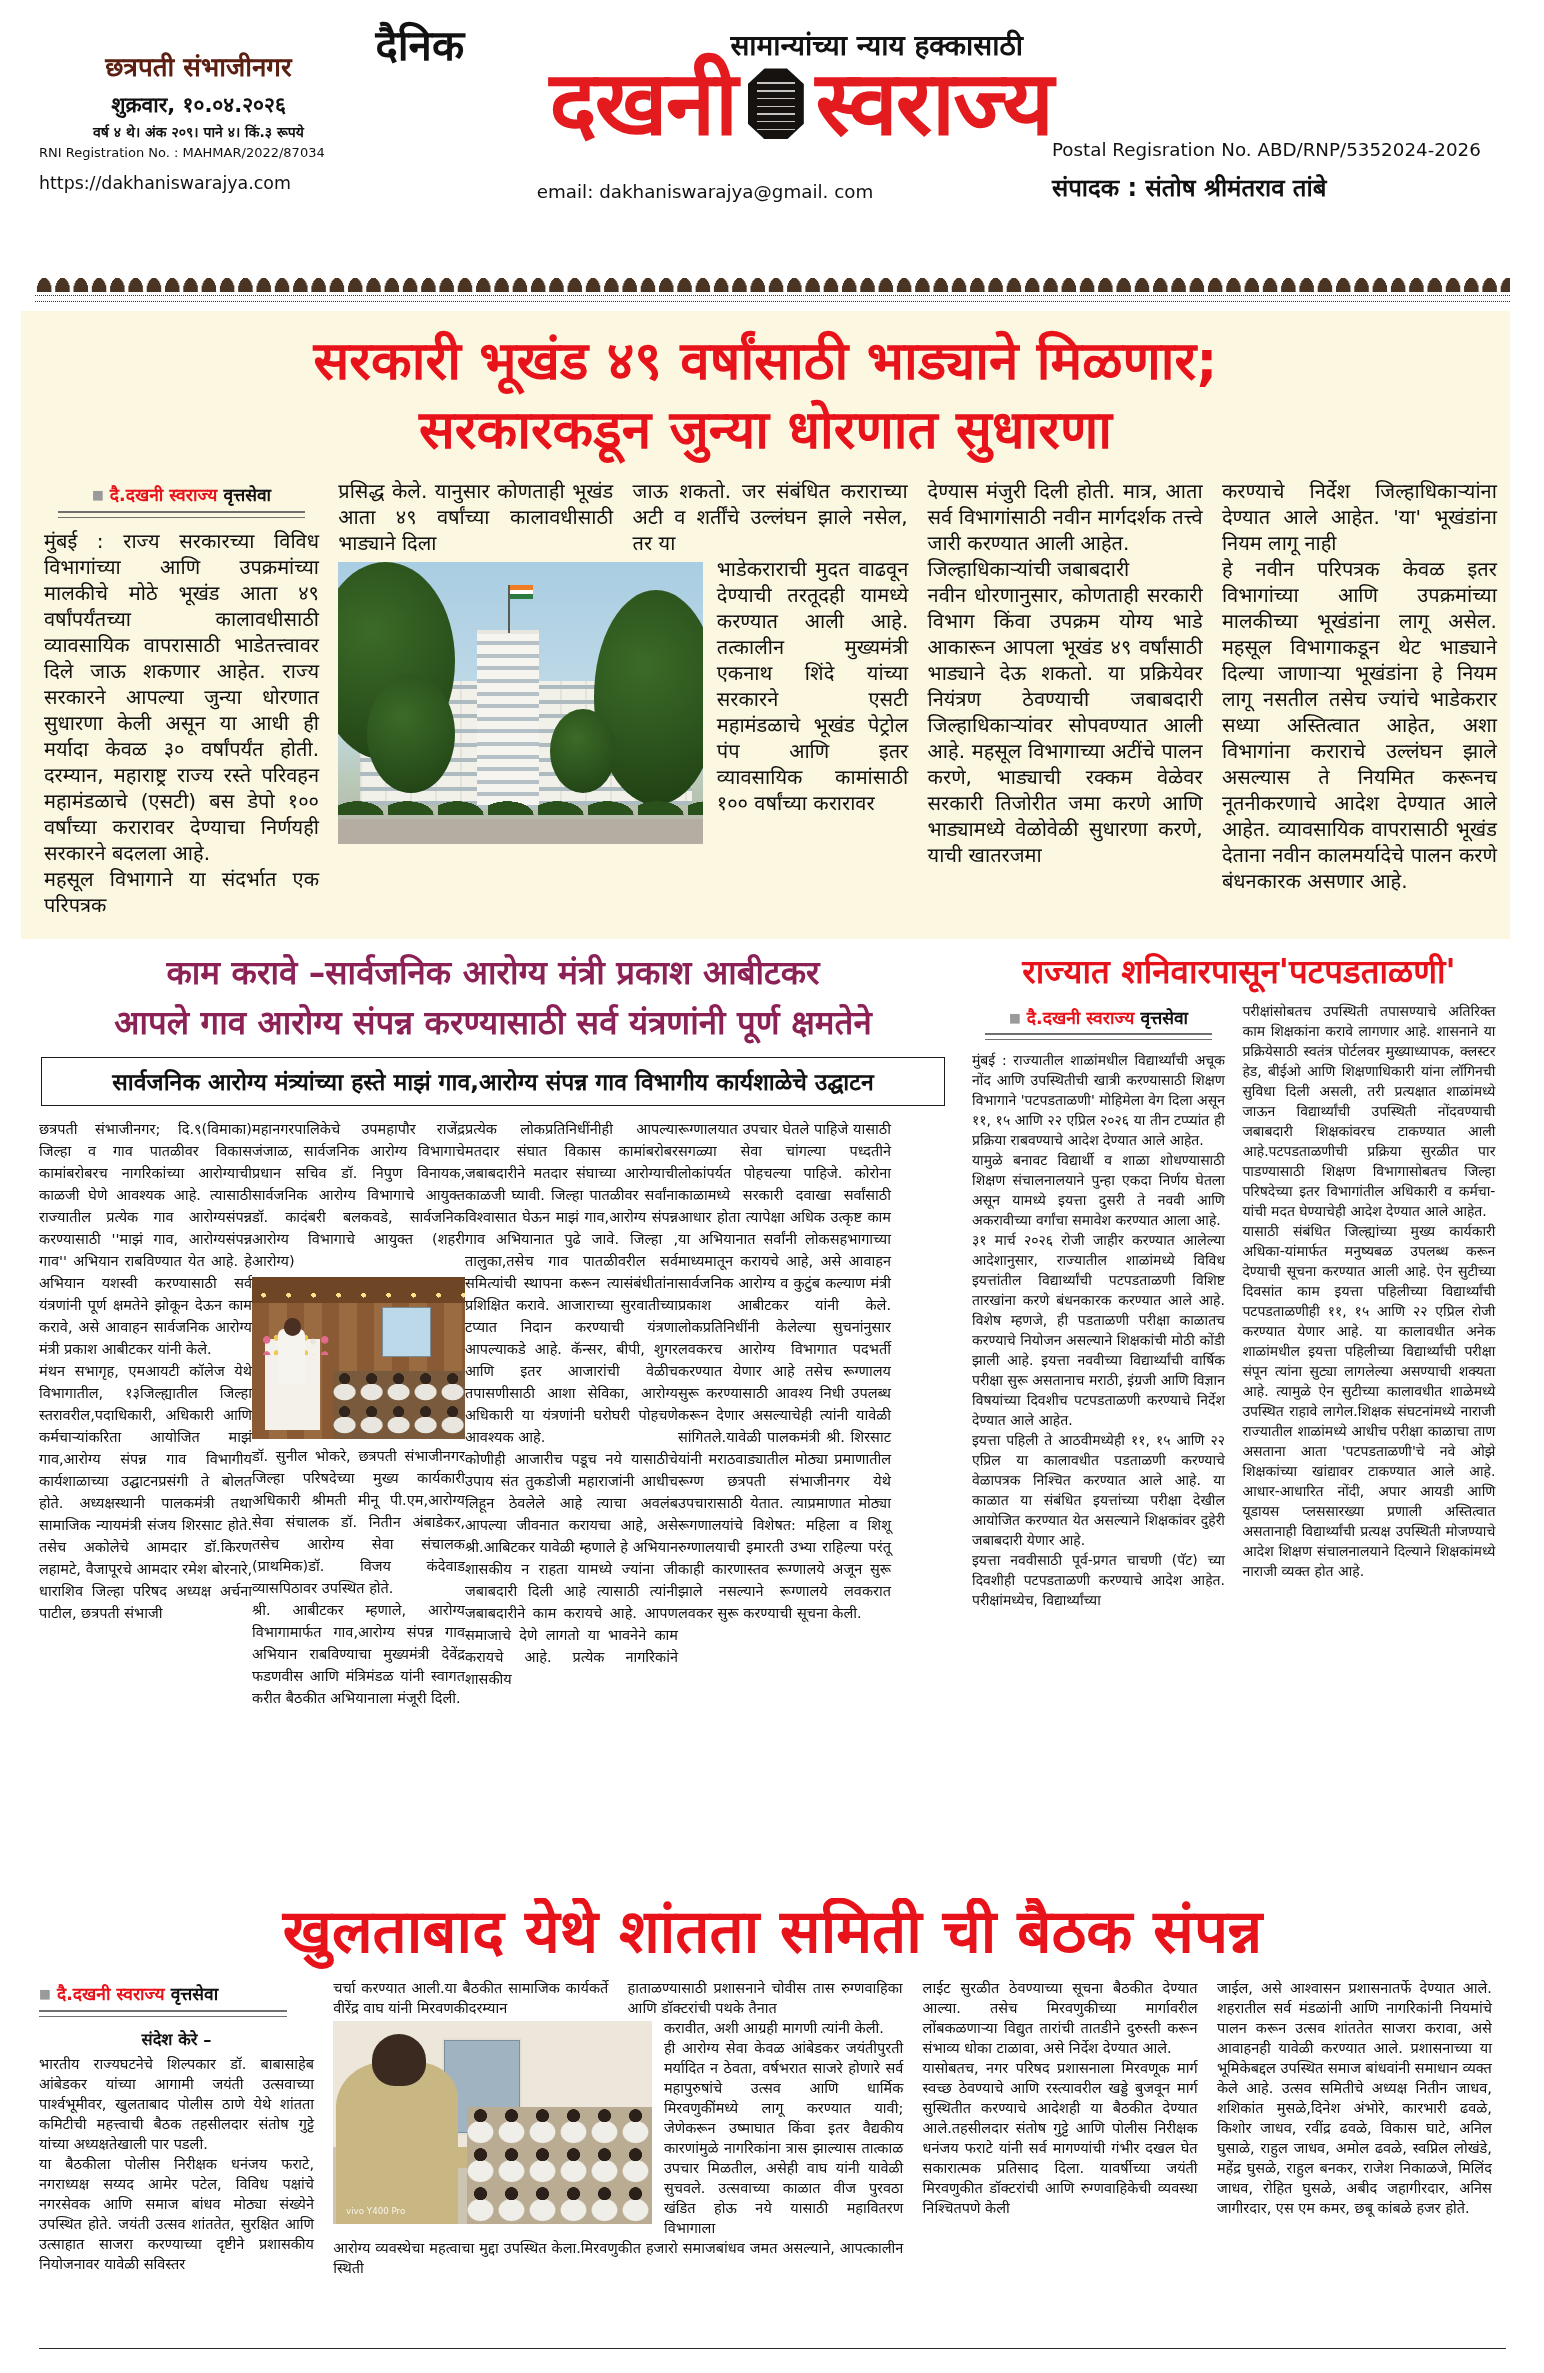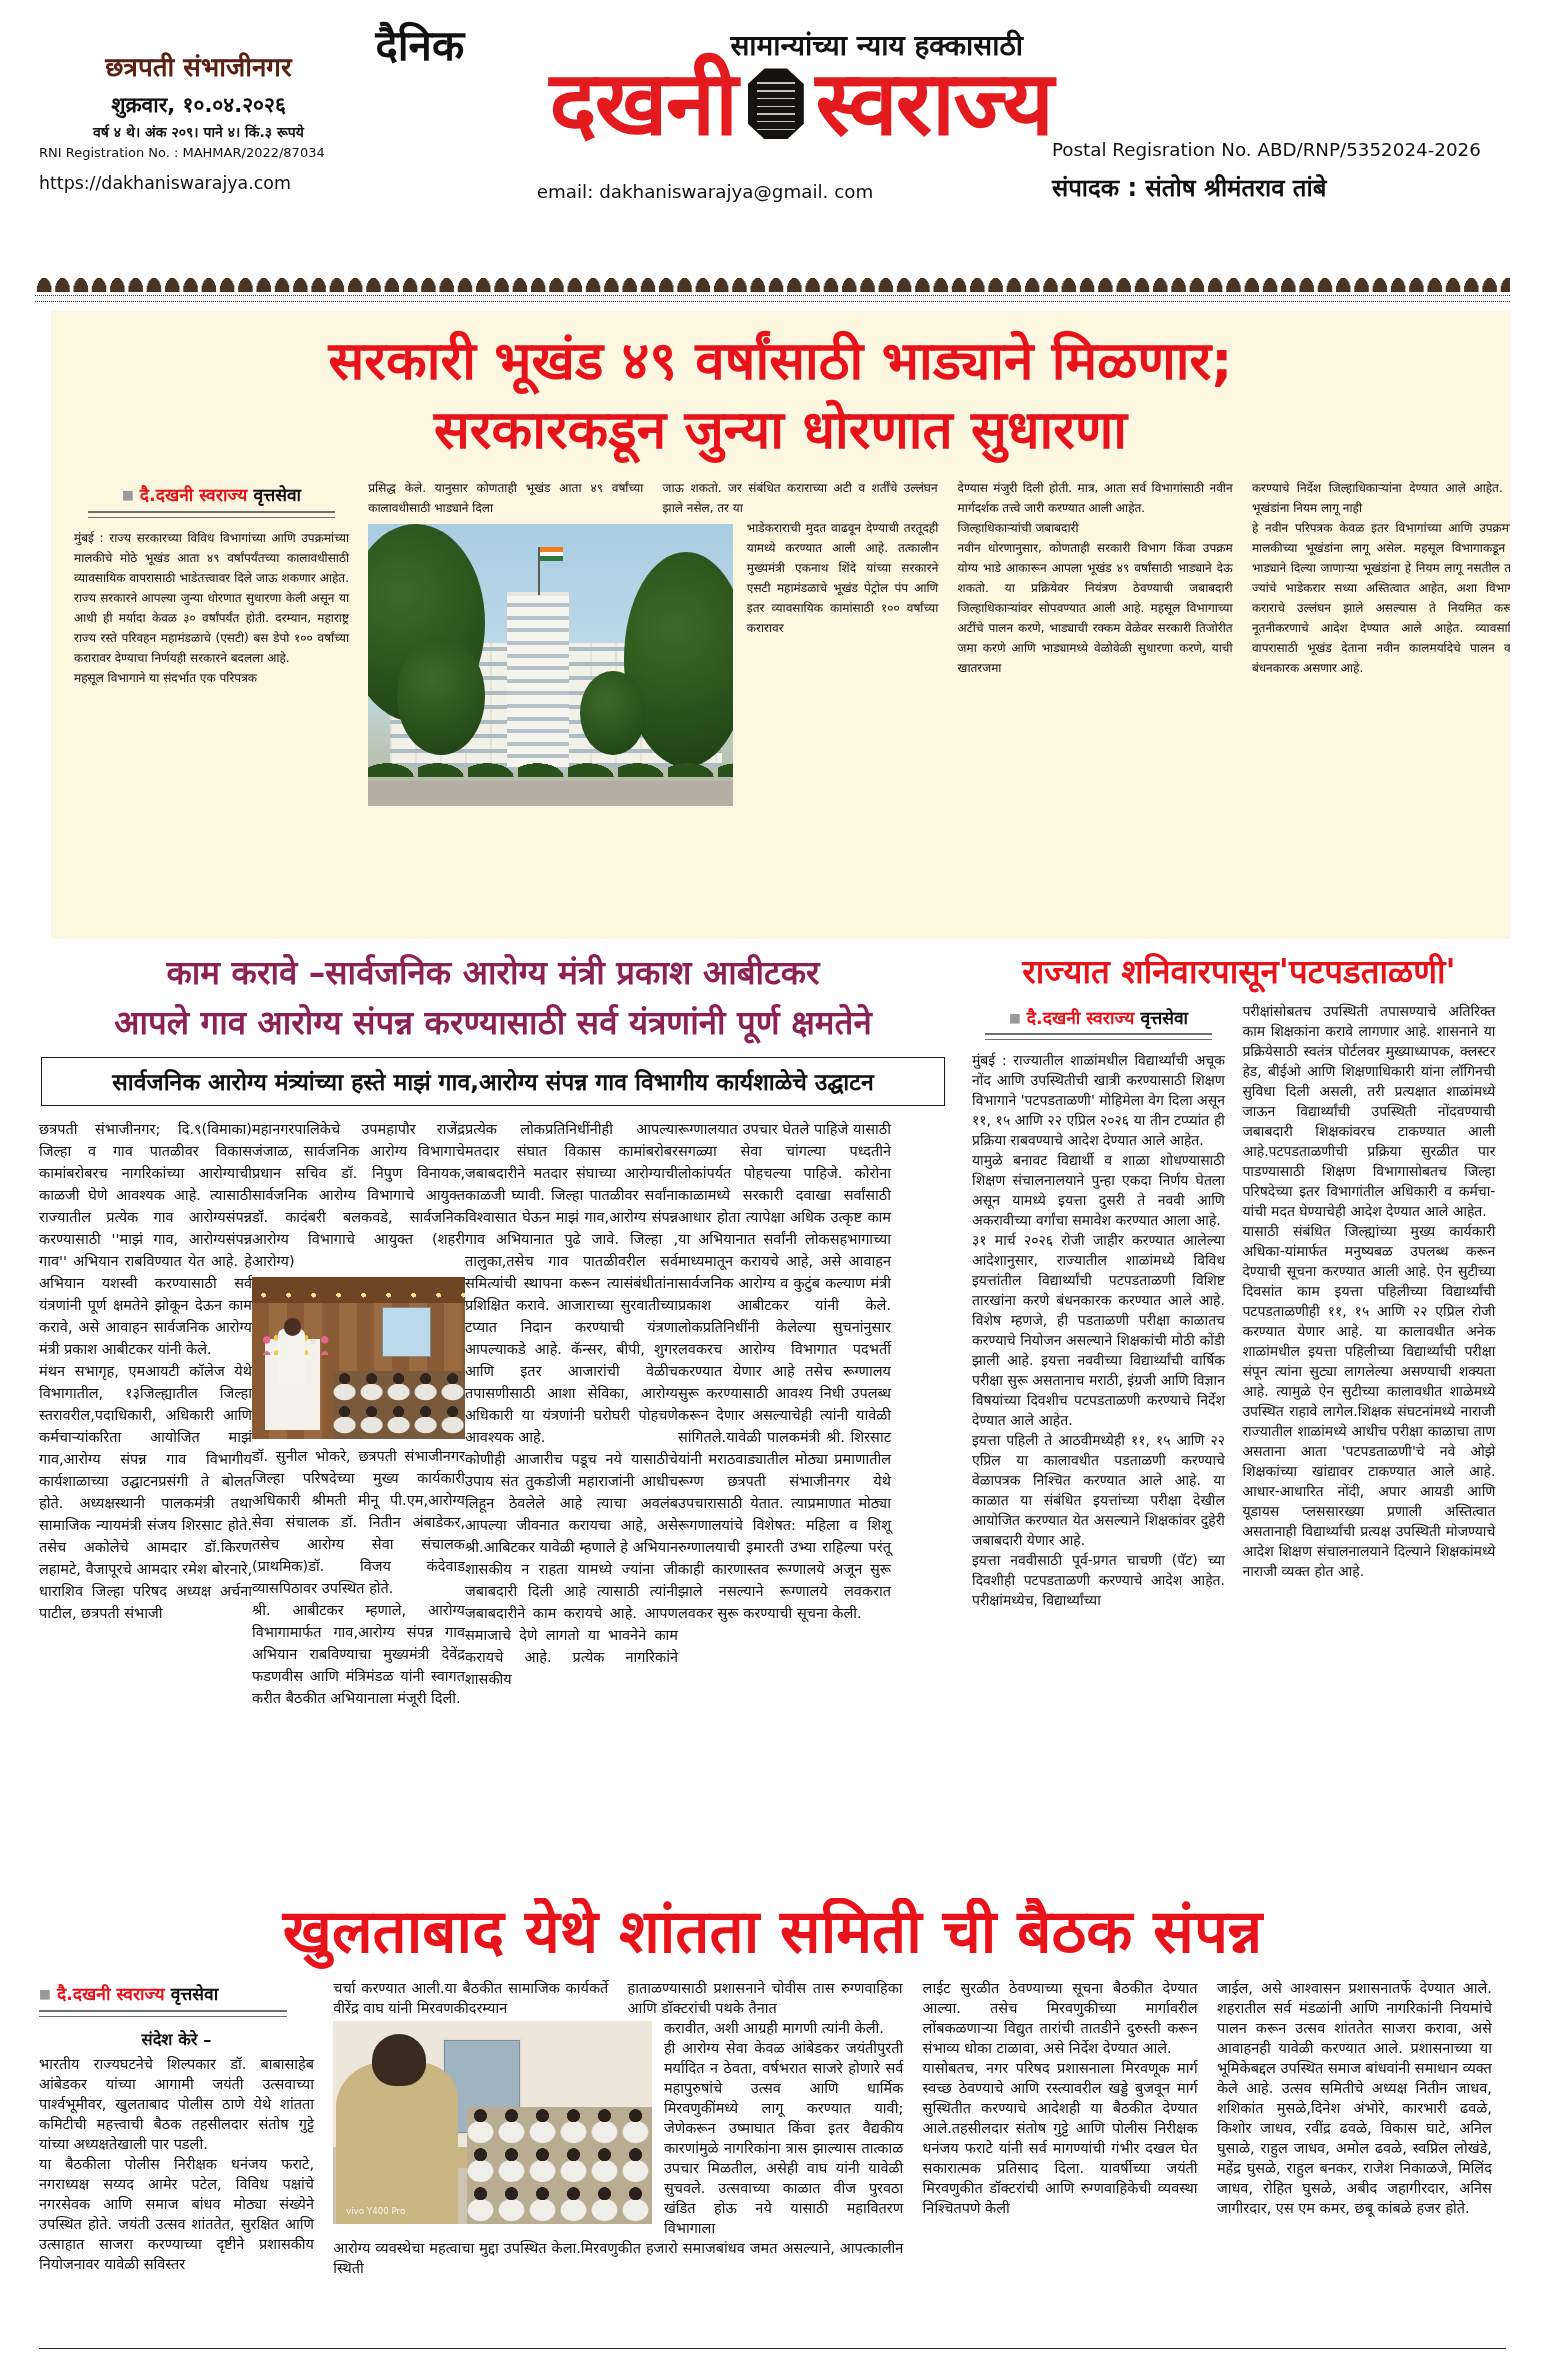--- a/index.html
+++ b/index.html
@@ -30,30 +30,30 @@
   .h-editor{font-size:24px;font-weight:bold;margin-top:9.7px;text-align:left;}
 
   
   .dome-strip{position:absolute;top:266px;left:35px;right:35px;height:26px;
       background-image:radial-gradient(ellipse 7.7px 14.5px at 9.2px 100%,#4a3423 97%,transparent 100%);
       background-size:18.3px 26px;background-repeat:repeat-x;}
   .dot-rule{position:absolute;top:295px;left:35px;right:35px;height:4.8px;
       border-top:1.9px dotted #333;border-bottom:1.9px dotted #333;}
 
   
-  .lead{position:absolute;top:311px;left:51px;right:35px;height:628px;background:#fcf7e0;
+  .lead{position:absolute;top:311px;left:21px;right:35px;height:628px;background:#fcf7e0;
         padding:13.5px 23px;box-sizing:border-box;overflow:hidden;}
   .lead-h1{font-size:53px;line-height:1.35;font-weight:800;color:#e8131a;text-align:center;}
   .lead-h2{font-size:53px;line-height:1.3;font-weight:800;color:#e8131a;text-align:center;}
   .lead-body{display:flex;gap:19.3px;margin-top:13.5px;}
   .lead-col{width:275px;flex:0 0 auto;}
   .lead-mid{width:570px;flex:0 0 auto;}
   .lead-mid-top{display:flex;gap:19.3px;}
   .lead-mid-top>div{width:275px;}
-  .news-txt{font-size:12px;line-height:20px;text-align:justify;white-space:pre-line;}
+  .news-txt{font-size:20px;line-height:26px;text-align:justify;white-space:pre-line;}
   .byline{margin:3.9px auto 9.7px;text-align:center;}
   .byline .b-row{font-size:17.4px;font-weight:bold;}
   .byline .b-sq{color:#9a9a9a;font-size:12.6px;vertical-align:1.9px;}
   .byline .b-brand{color:#e8131a;}
   .byline .b-rule{height:3.9px;border-top:2.9px solid #6f6f6f;border-bottom:1.4px solid #6f6f6f;width:90%;margin:4.8px auto 0;}
 
   
   .photo-mantralaya{float:left;width:365px;height:282px;margin:5.8px 13.5px 0 0;position:relative;overflow:hidden;
        background:linear-gradient(#a9cde2 0%,#c3dbe8 55%,#b9c9b7 78%,#b5b0a3 100%);}
   .pm-building{position:absolute;left:6%;right:3%;top:42%;height:44%;background:#f1f0e9;

